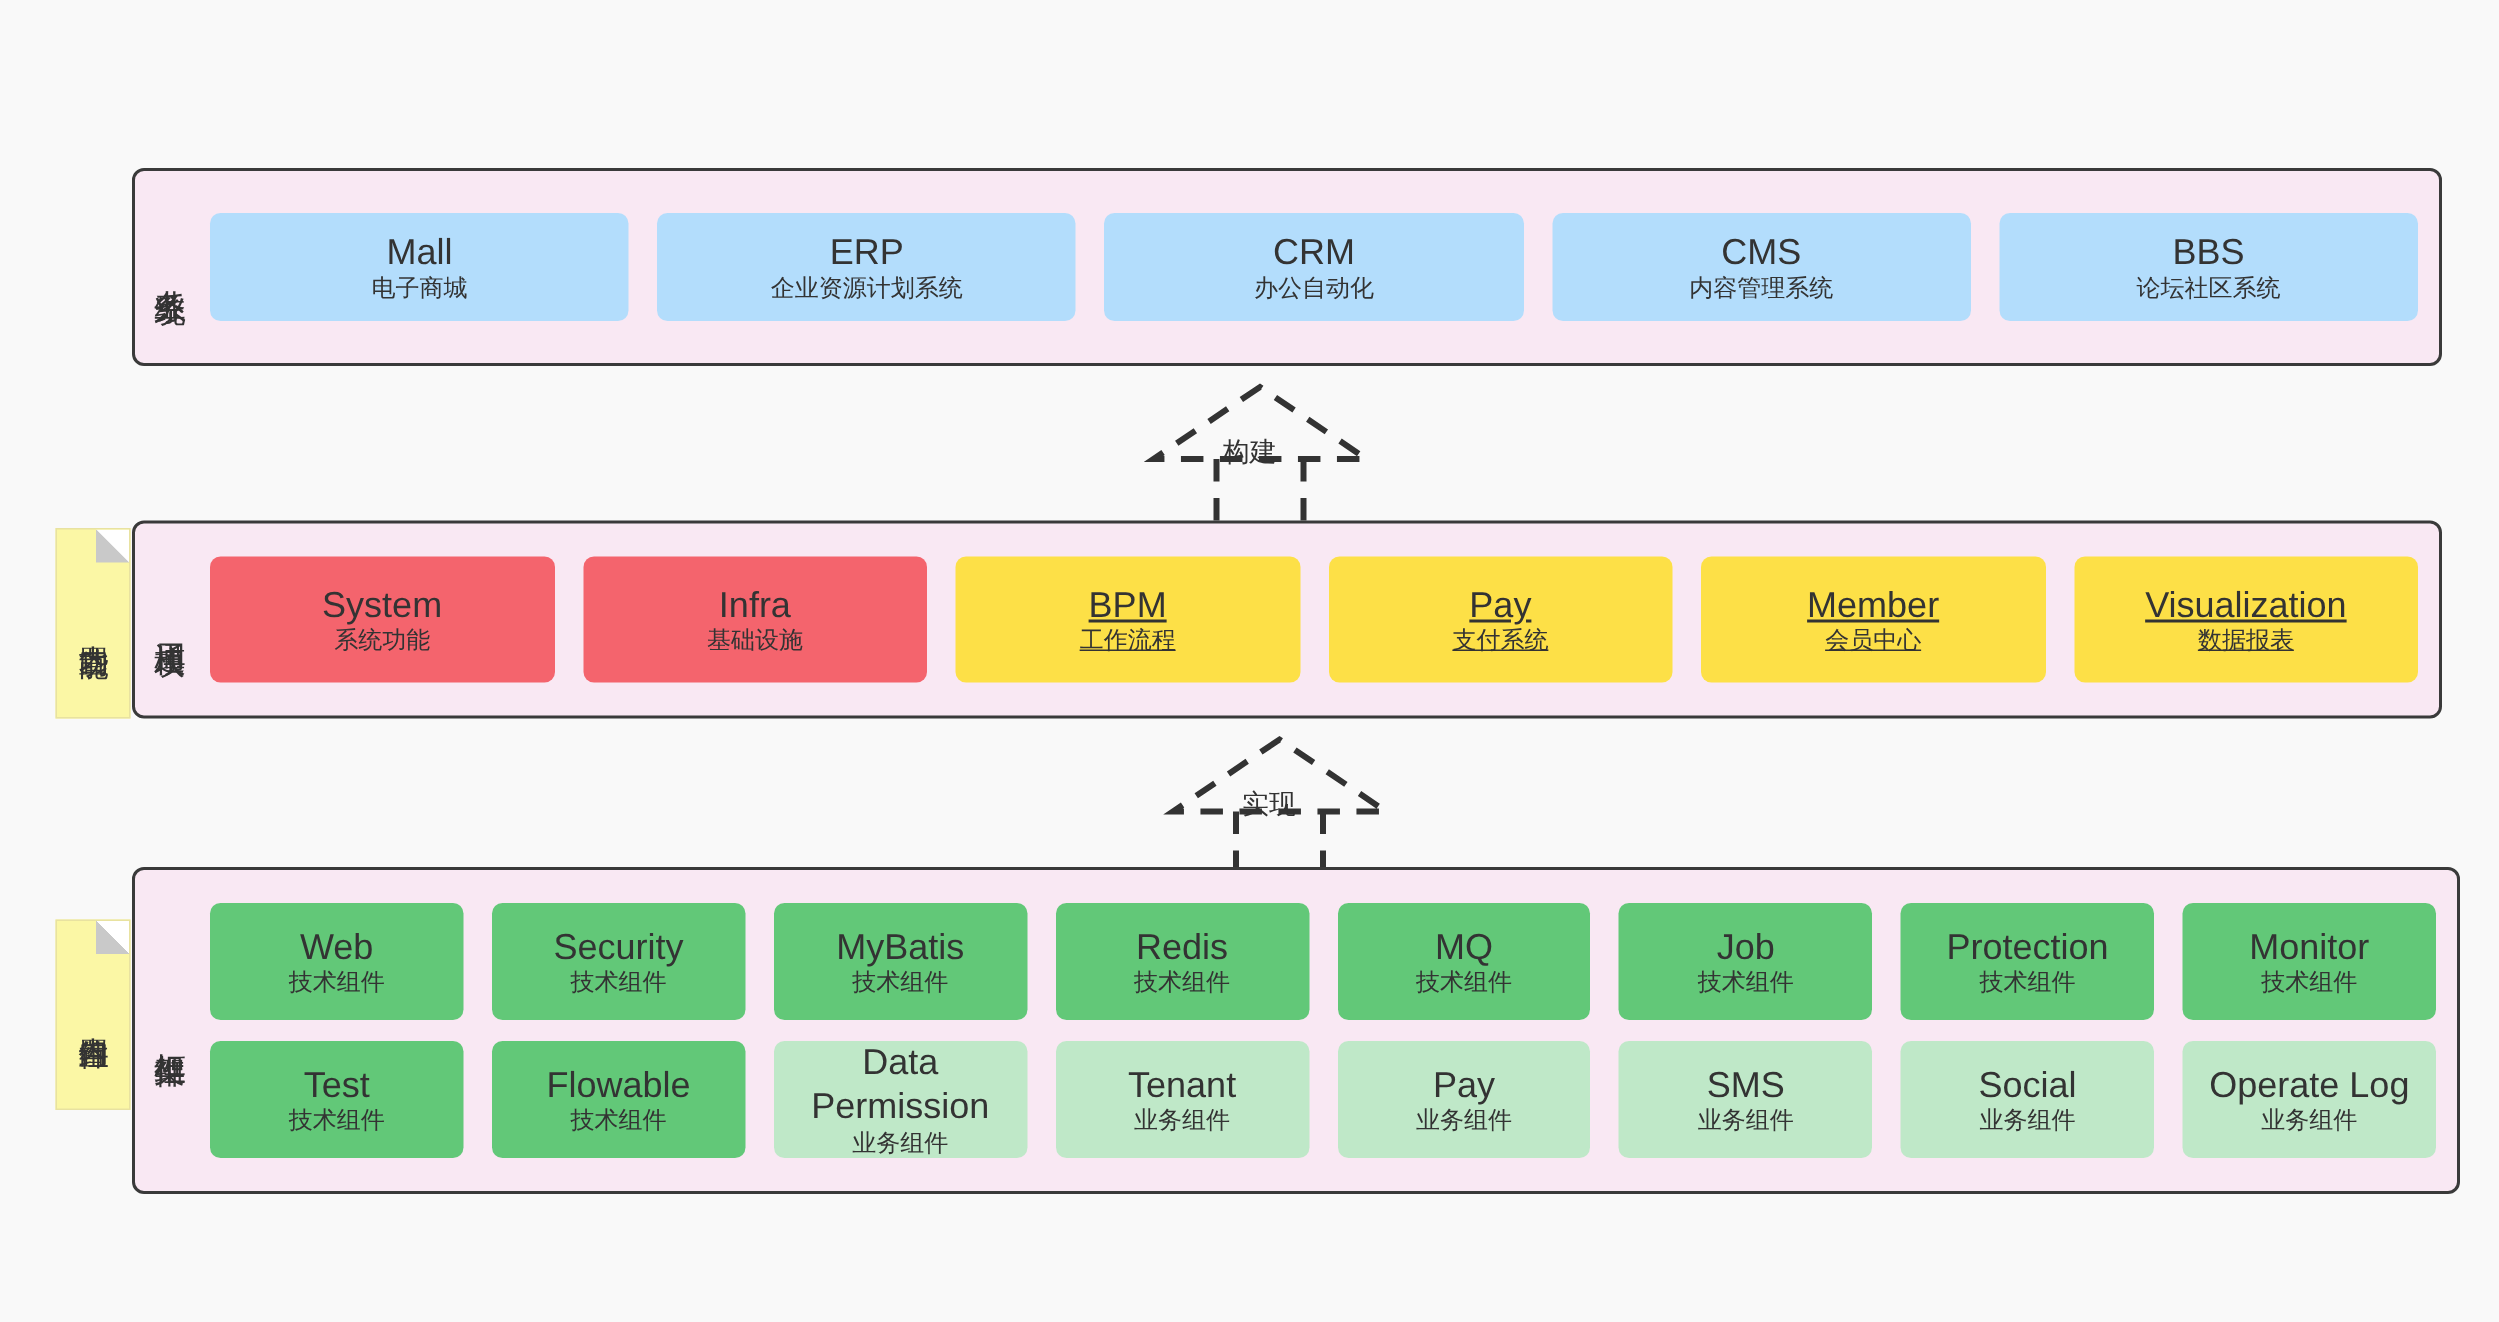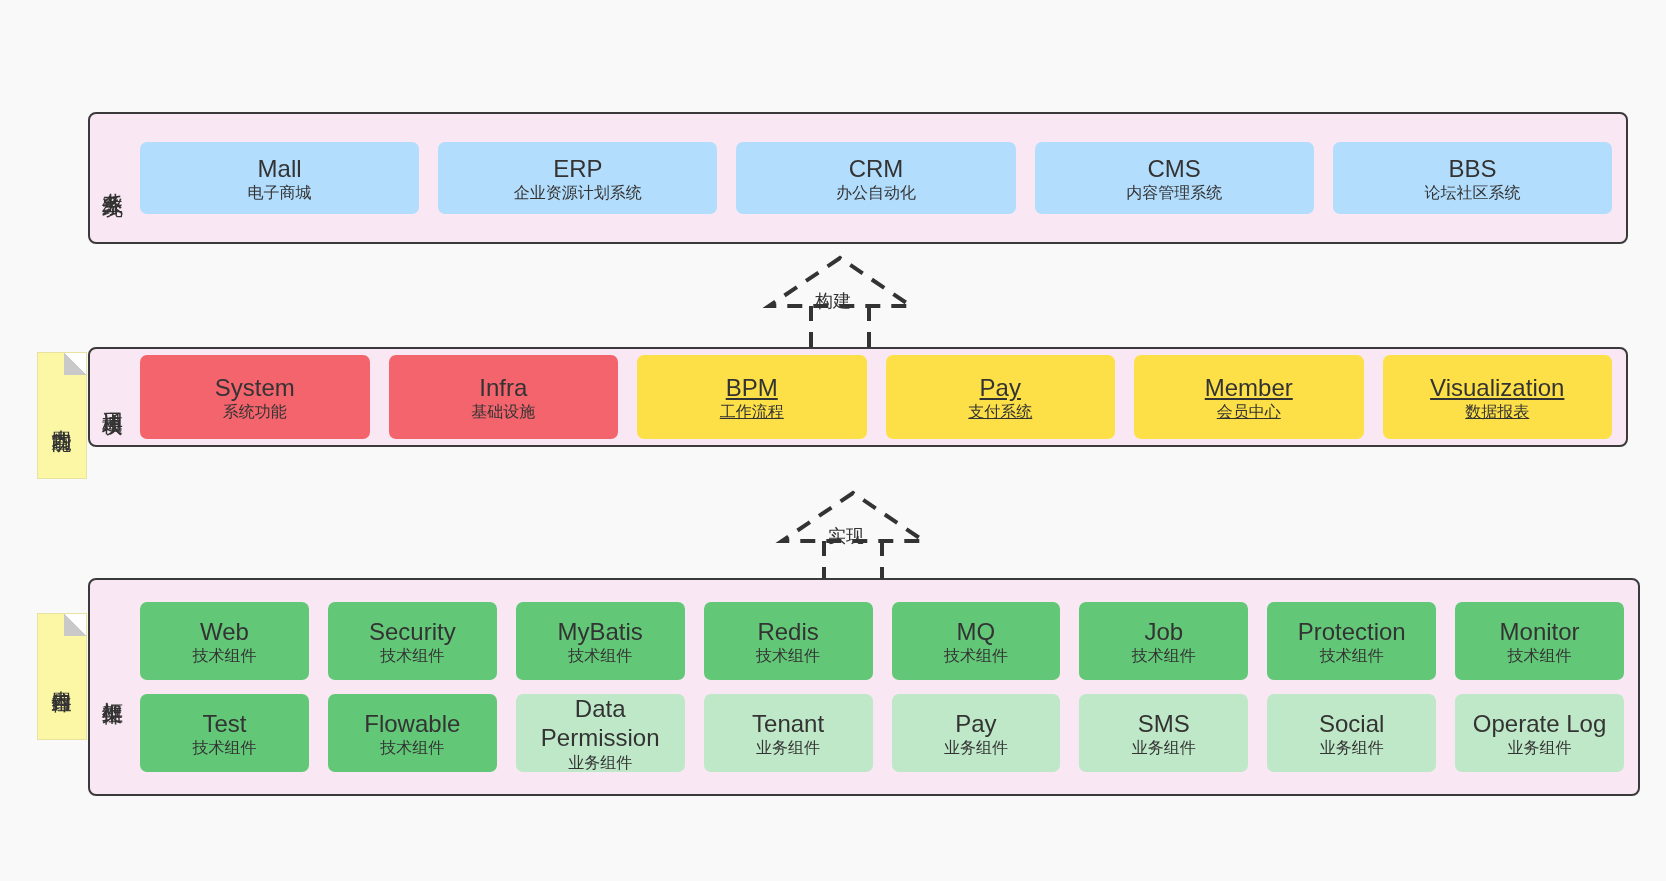--- a/index.html
+++ b/index.html
@@ -177,21 +177,21 @@
 
       <path d="M 56 56 L 56 100 M 114 56 L 114 100" fill="none" stroke="#333333" stroke-width="4" stroke-dasharray="15 11"></path>
     </svg>
     <span class="arrow-label" style="left:60px; top:39px;">构建</span>
   </div>
 
   <div class="note" id="note-module" style="left:37px; top:352px; width:50px; height:127px;">
     <span>内置功能</span>
   </div>
 
-  <div class="layer h-module" id="layer-module" style="left:88px; top:347px; width:1540px; height:100px;">
+  <div class="layer h-module" id="layer-module" style="left:88px; top:347px; width:1540px; height:132px;">
     <div class="layer-title">通用模块</div>
     <div class="layer-body">
       <div class="row">
         <div class="node c-red">
           <span class="n-en">System</span>
           <span class="n-cn">系统功能</span>
         </div>
         <div class="node c-red">
           <span class="n-en">Infra</span>
           <span class="n-cn">基础设施</span>

